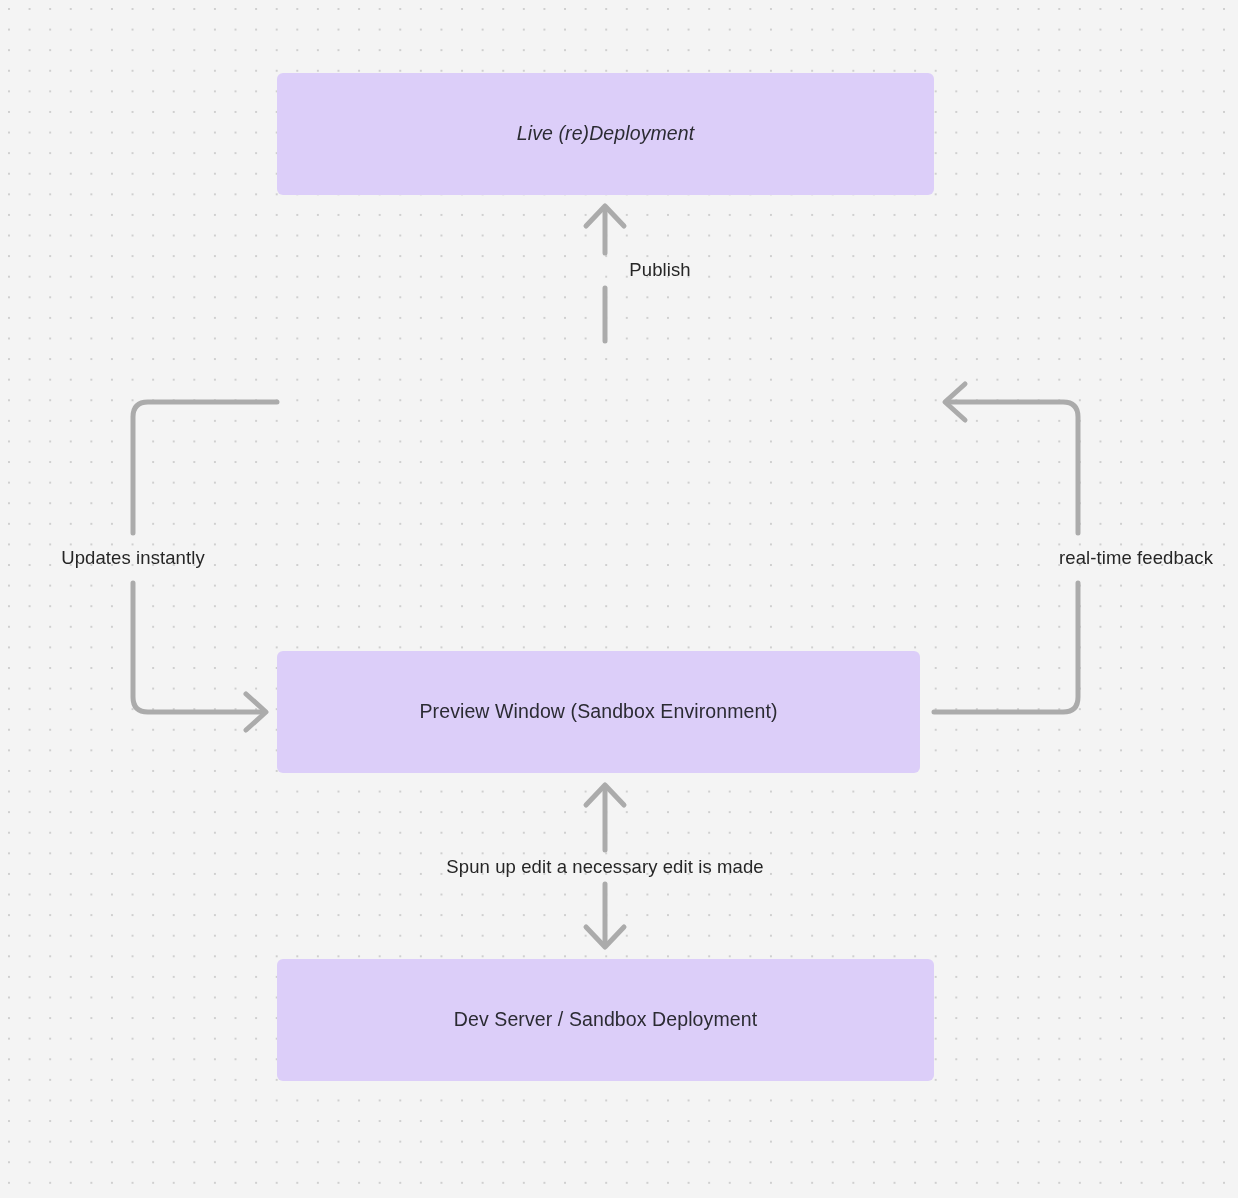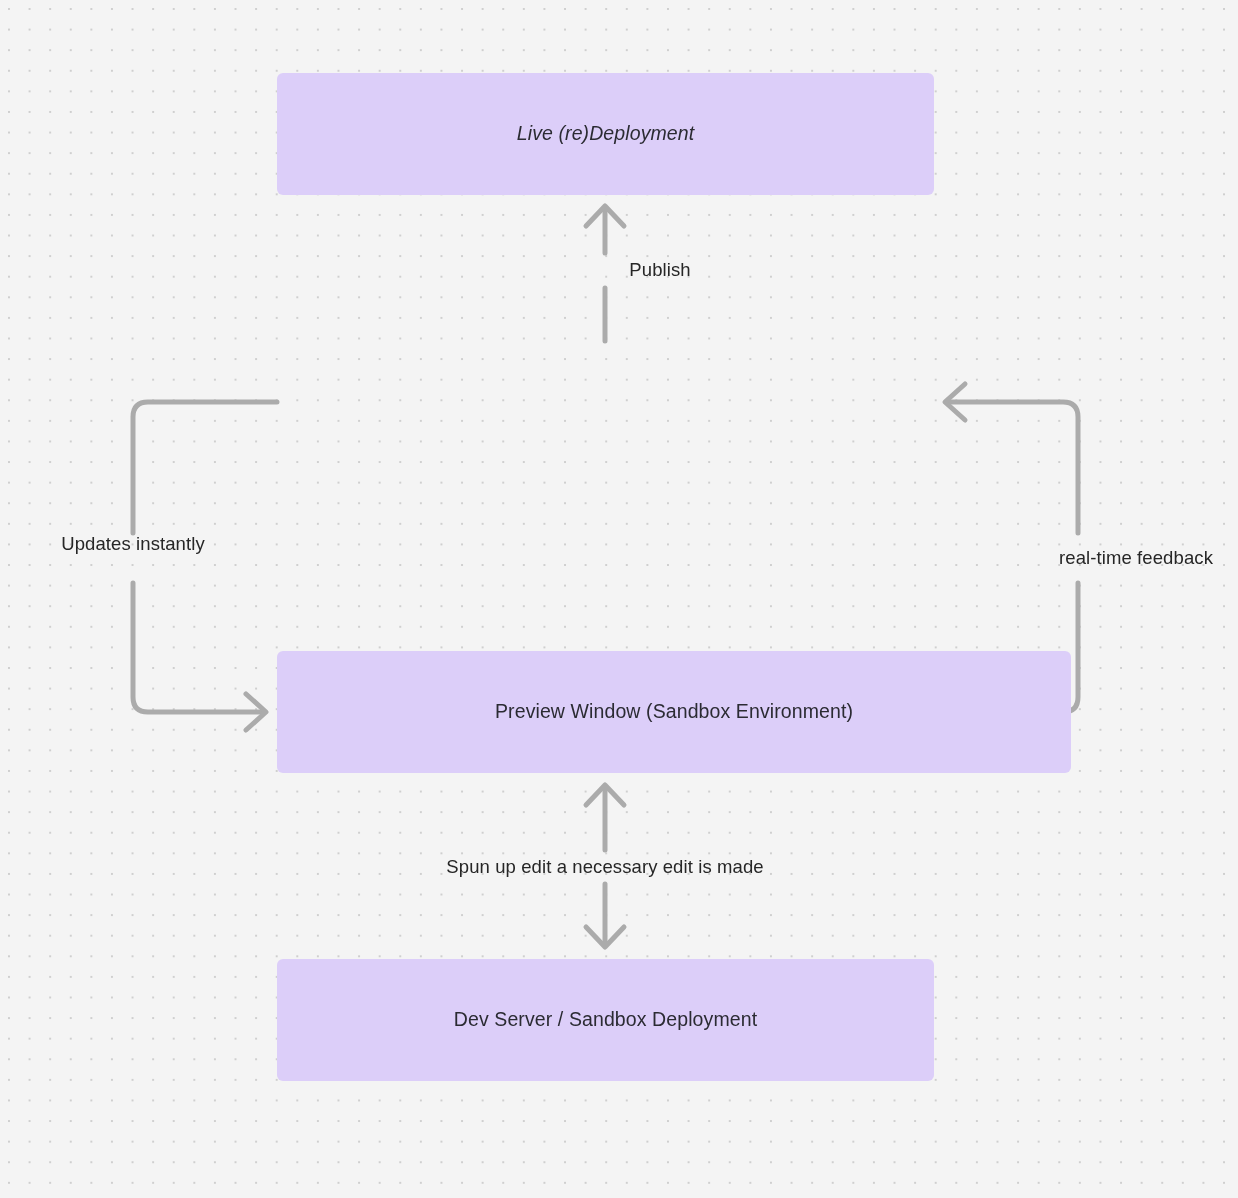--- a/index.html
+++ b/index.html
@@ -98,29 +98,29 @@
         <path d="M 586 927 L 605 947 L 624 927"></path>
       </g>
     </g>
   </svg>
 
   <div class="node" style="left:277px; top:73px; width:657px; height:122px;font-style:italic;">
     <span>Live (re)Deployment</span>
   </div>
 
 
-  <div class="node" style="left:277px; top:651px; width:794px; height:122px;">
+  <div class="node" style="left:277px; top:651px; width:643px; height:122px;">
     <span>Preview Window (Sandbox Environment)</span>
   </div>
 
   <div class="node" style="left:277px; top:959px; width:657px; height:122px;">
     <span>Dev Server / Sandbox Deployment</span>
   </div>
 
   <div class="edge-label" style="left:624px; top:270px;margin-left:36px;">Publish</div>
 
-  <div class="edge-label" style="left:133px; top:544px;">Updates instantly</div>
+  <div class="edge-label" style="left:133px; top:558px;">Updates instantly</div>
 
   <div class="edge-label" style="left:1136px; top:558px;">real-time feedback</div>
 
   <div class="edge-label" style="left:605px; top:867px;">Spun up edit a necessary edit is made</div>
 
 </div>
 
 </body></html>

